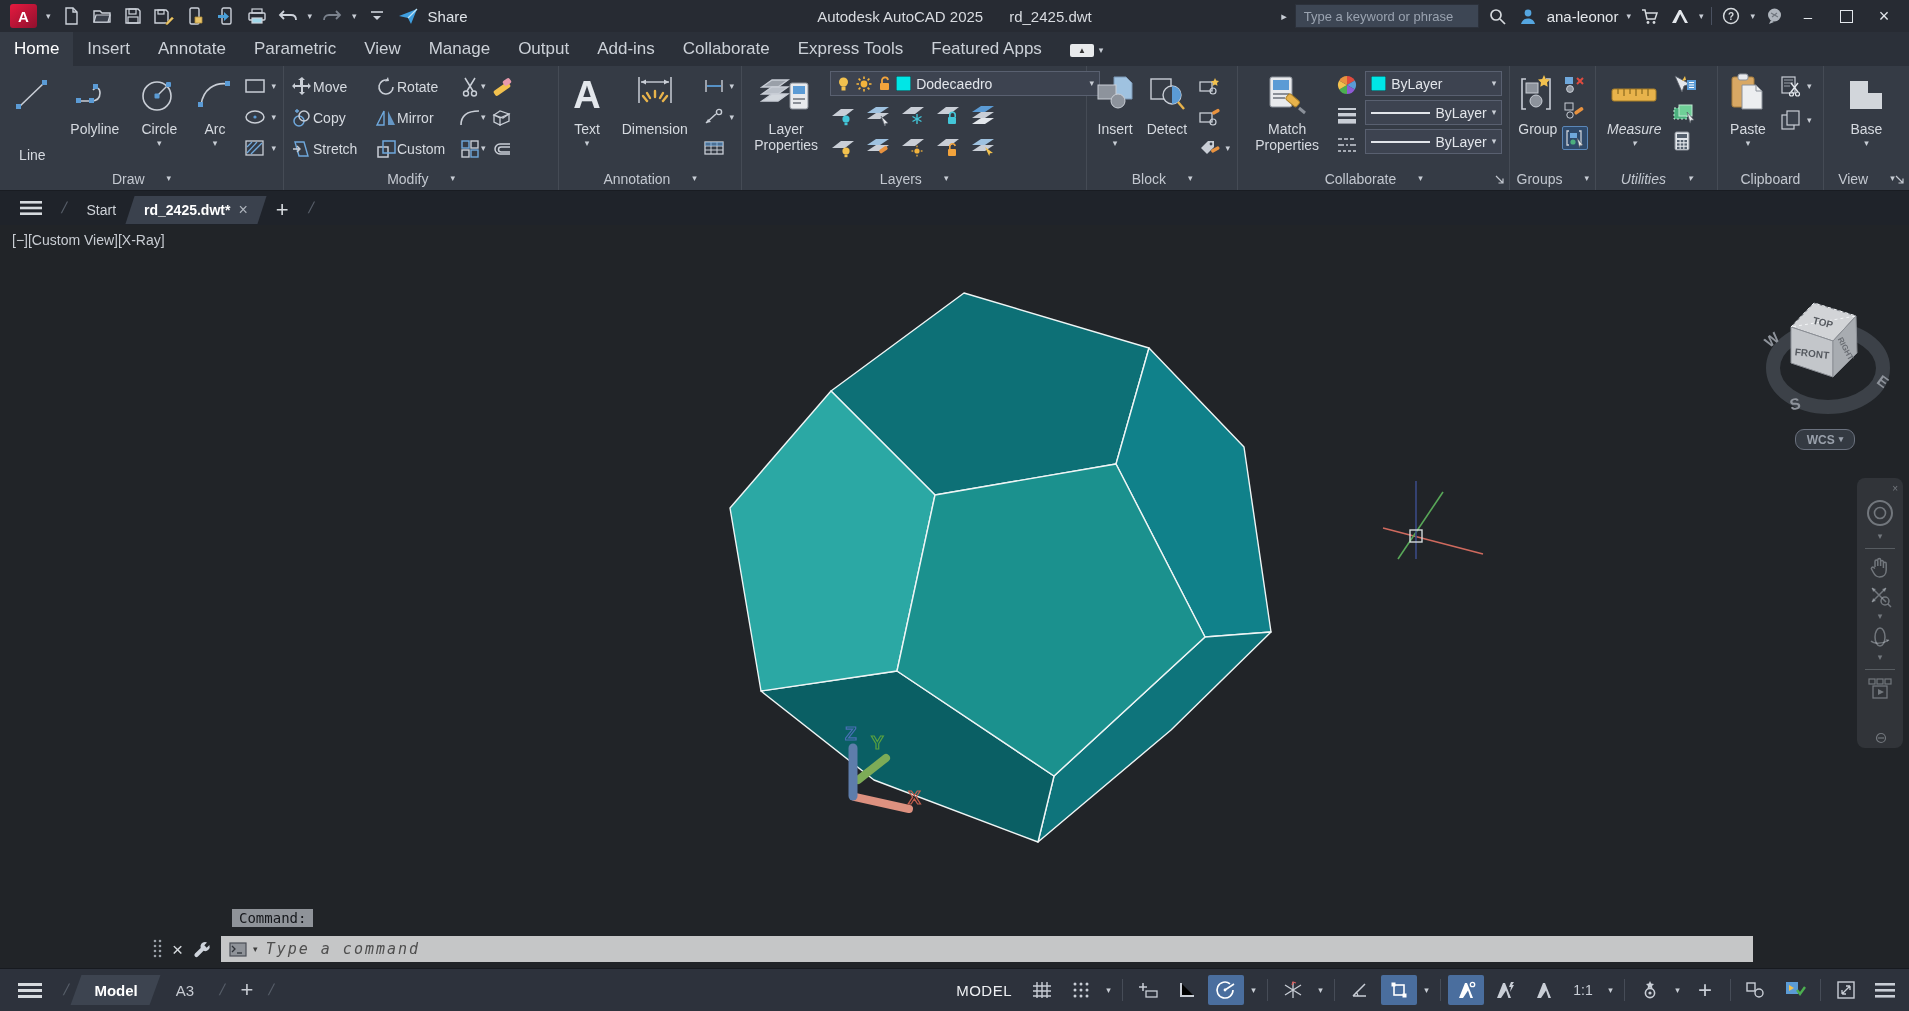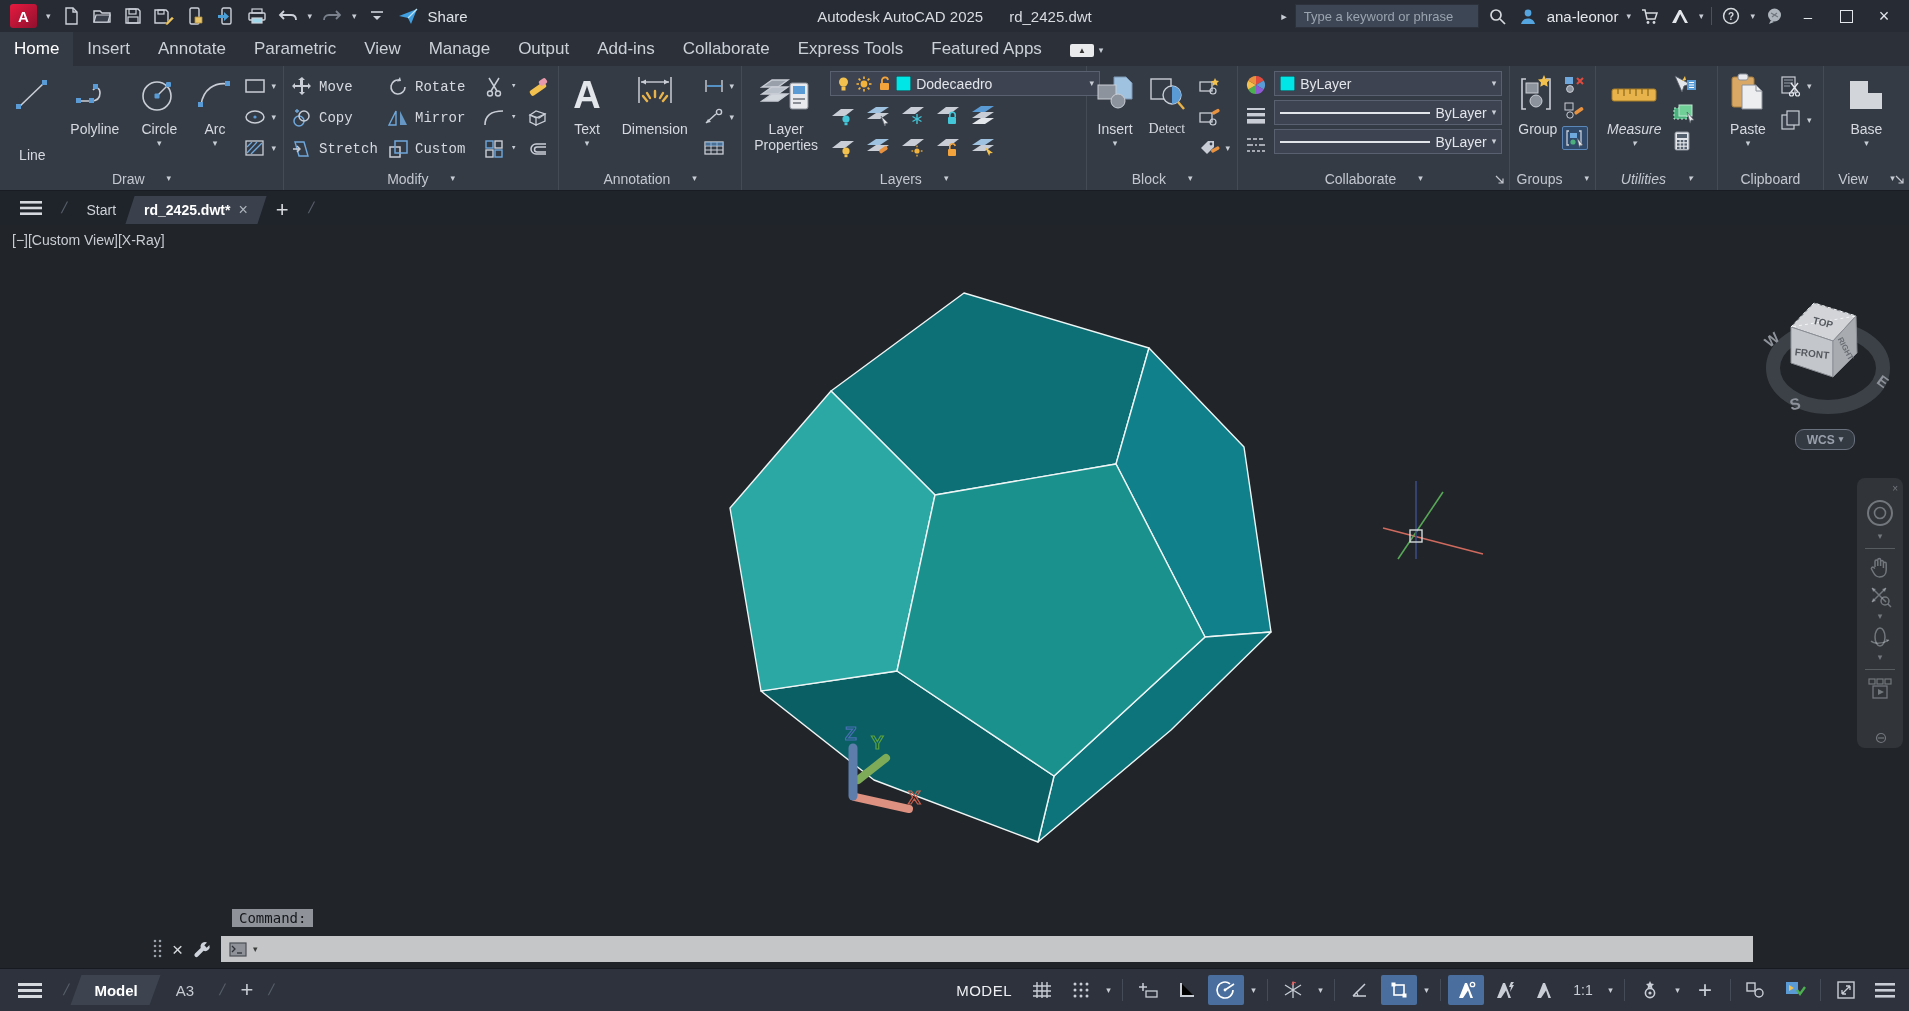--- a/index.html
+++ b/index.html
@@ -37,21 +37,21 @@
   .ribbon{position:absolute;top:66px;left:0;width:1909px;height:124px;background:#353b45;display:flex;z-index:28;border-bottom:1px solid #191c22;}
   .panel{height:124px;border-right:1px solid #454b55;display:flex;flex-direction:column;position:relative;}
   .panel-body{flex:1;display:flex;padding:5px 7px 0 7px;gap:7px;}
   .panel-label{height:23px;display:flex;align-items:center;justify-content:center;gap:22px;font-size:14px;color:#c3c8d0;}
   .launcher{position:absolute;right:4px;bottom:5px;}
   .bigbtn{display:flex;flex-direction:column;align-items:center;gap:2px;font-size:14px;color:#d6dae0;}
   .bigbtn .bb-ic{height:48px;display:flex;align-items:center;justify-content:center;}
   .bigbtn .bb-lb{text-align:center;line-height:1.15;}
   .smcol{display:flex;flex-direction:column;justify-content:flex-start;gap:7px;padding-top:3px;}
   .smbtn{display:flex;align-items:center;gap:4px;height:24px;}
-  .mrow{display:flex;align-items:center;gap:6px;height:31px;font-size:14px;color:#d6dae0;font-family:Liberation Mono, monospace;}
+  .mrow{display:flex;align-items:center;height:31px;font-size:14px;color:#d6dae0;}
   .mlabel{width:62px;}
   .combo{display:flex;align-items:center;background:#3d4350;border:1px solid #596070;height:23px;padding:0 5px;gap:5px;font-size:14px;color:#e2e5ea;}
   .combo .grow{flex:1;}
   .lyr-grid{display:flex;gap:9px;height:26px;align-items:center;}
 
   
   .filetabs{position:absolute;top:190px;left:0;width:1909px;height:35px;background:#1f232a;display:flex;align-items:center;z-index:27;font-size:14px;}
   .ftab{position:relative;height:28px;display:flex;align-items:center;padding:0 14px;gap:8px;color:#cfd3d9;margin-top:4px;}
   .ftab .skewbg{position:absolute;inset:0;background:#3a414d;transform:skewX(-18deg);z-index:0;}
   .ftab span{position:relative;z-index:1;}
@@ -664,21 +664,21 @@
         <span class="bb-ic">
             <svg width="42" height="44" viewBox="0 0 42 44">
               <path d="M20 4h12l6 6v16H20z" fill="#9fc2e0" stroke="#7d98b5"></path>
               <rect x="4" y="12" width="18" height="14" fill="#8d939c" stroke="#c9ced6"></rect>
               <circle cx="24" cy="28" r="7" fill="#8d939c" stroke="#c9ced6"></circle>
             </svg>
           </span>
         <span class="bb-lb">Insert</span>
         <span class="caret">▾</span>
       </div>
-      <div class="bigbtn" style="width:52px;font-family:Liberation Serif, serif;">
+      <div class="bigbtn" style="width:52px;">
         <span class="bb-ic">
             <svg width="42" height="44" viewBox="0 0 42 44">
               <rect x="5" y="6" width="20" height="20" fill="none" stroke="#c9ced6" stroke-width="1.4"></rect>
               <circle cx="26" cy="22" r="9" fill="#3a414c" stroke="#c9ced6" stroke-width="1.4"></circle>
               <path d="M26 13a9 9 0 0 1 0 18z" fill="#5b9bd5"></path>
               <line x1="32" y1="29" x2="38" y2="36" stroke="#e8b34b" stroke-width="2.4"></line>
             </svg>
           </span>
         <span class="bb-lb">Detect</span>
       </div>
@@ -714,20 +714,32 @@
       </div>
     </div>
     <div class="panel-label">
         <span>Block</span>
         <span class="caret">▾</span>
       </div>
   </div>
 
   <div class="panel" style="width:274px;">
     <div class="panel-body">
+      <div class="bigbtn" style="width:84px;">
+        <span class="bb-ic">
+            <svg width="46" height="44" viewBox="0 0 46 44">
+              <rect x="6" y="4" width="22" height="30" rx="2" fill="#e8eaed" stroke="#8a9099"></rect>
+              <rect x="9" y="7" width="16" height="10" fill="#5b9bd5"></rect>
+              <path d="M9 21h16M9 25h12" stroke="#6b717b" stroke-width="1.4"></path>
+              <rect x="22" y="24" width="14" height="7" rx="2" transform="rotate(40 29 27)" fill="#e8b34b" stroke="#a87f28"></rect>
+              <path d="M35 35l6 5" stroke="#8a9099" stroke-width="3"></path>
+            </svg>
+          </span>
+        <span class="bb-lb" style="width:82px;">Match Properties</span>
+      </div>
       <div class="smcol" style="gap:8px;">
         <span style="height:22px;display:flex;align-items:center;">
             <svg width="22" height="22" viewBox="0 0 22 22">
               <circle cx="11" cy="11" r="9" fill="#3a414c"></circle>
               <path d="M11 2a9 9 0 0 1 7.8 4.5L11 11z" fill="#e04b3f"></path>
               <path d="M18.8 6.5a9 9 0 0 1 0 9L11 11z" fill="#5b9bd5"></path>
               <path d="M18.8 15.5A9 9 0 0 1 11 20l0-9z" fill="#8e5bd5"></path>
               <path d="M11 20a9 9 0 0 1-7.8-4.5L11 11z" fill="#4caf50"></path>
               <path d="M3.2 15.5a9 9 0 0 1 0-9L11 11z" fill="#f2c14e"></path>
               <path d="M3.2 6.5A9 9 0 0 1 11 2l0 9z" fill="#e8923f"></path>
@@ -1101,20 +1113,21 @@
     </div>
     <div class="cmd-field">
       <span>
           <svg width="18" height="15" viewBox="0 0 18 15">
             <rect x="1" y="1" width="16" height="13" fill="#8f9399" stroke="#4a4e55" stroke-width="1.2"></rect>
             <path d="M3 4l3 3-3 3" fill="none" stroke="#2e3238" stroke-width="1.3"></path>
             <line x1="8" y1="11" x2="13" y2="11" stroke="#2e3238" stroke-width="1.3"></line>
           </svg>
         </span>
       <span class="caret" style="color:#3c3c3c;">▾</span>
+      <input placeholder="Type a command" style="">
     </div>
   </div>
 </div>
 
 <div class="statusbar">
   <div class="ltabs">
     <span style="margin-right:14px;">
         <svg width="24" height="17" viewBox="0 0 24 17">
           <rect y="1" width="24" height="3" fill="#d6dade"></rect>
           <rect y="7" width="24" height="3" fill="#d6dade"></rect>

